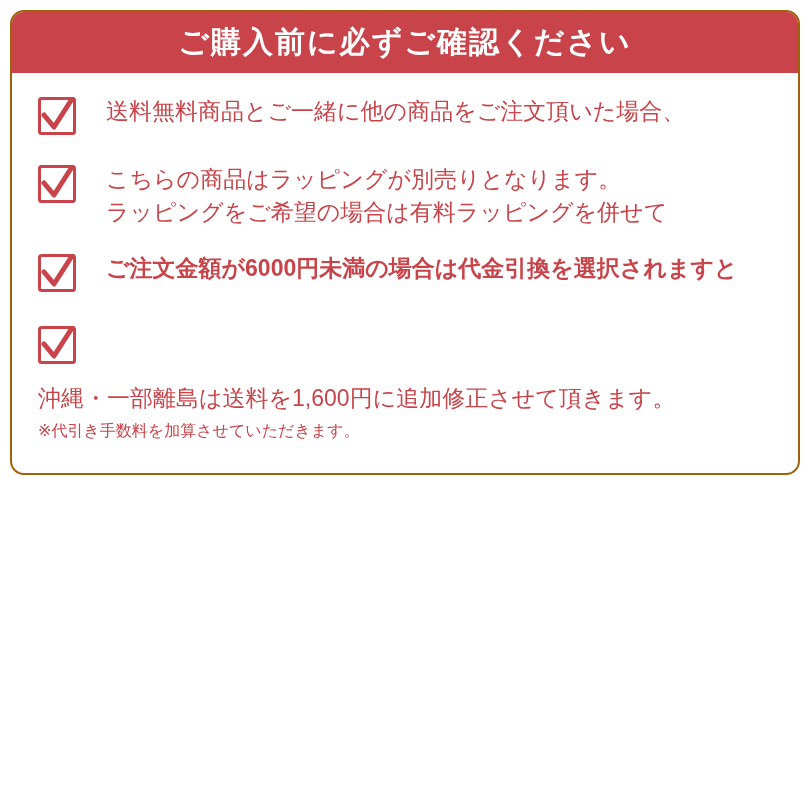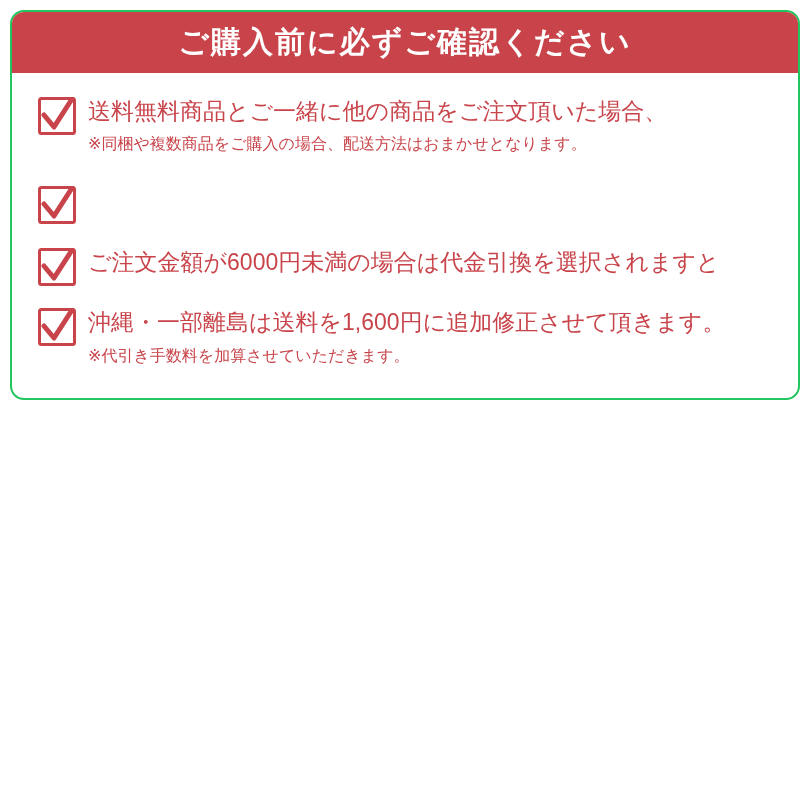--- a/index.html
+++ b/index.html
@@ -17,21 +17,21 @@
     position: relative;
     width: 810px;
     height: 810px;
     box-sizing: border-box;
     padding: 10px 10px 0 10px;
   }
   .notice-card {
     position: relative;
     box-sizing: border-box;
     width: 790px;
-    border: 2px solid #22c55e;
+    border: 2px solid #a16207;
     border-radius: 14px;
     background: #ffffff;
     overflow: hidden;
   }
   .notice-header {
     background: #c8444a;
     border-radius: 10px 10px 0 0;
     height: 62px;
     display: flex;
     align-items: center;
@@ -46,23 +46,25 @@
     line-height: 1;
     white-space: nowrap;
   }
   .notice-body {
     padding: 22px 26px 30px 26px;
   }
   .item {
     display: flex;
     align-items: flex-start;
     margin-bottom: 20px;
+    gap: 18px;
   }
   .item:last-child {
     margin-bottom: 0;
+    flex-direction: column;
   }
   .check-icon {
     flex: 0 0 auto;
     width: 38px;
     height: 38px;
     margin-right: 12px;
     margin-top: 2px;
   }
   .item-texts {
     flex: 1 1 auto;
@@ -76,21 +78,21 @@
   }
   .note {
     color: #c8444a;
     font-size: 16px;
     line-height: 1.5;
     margin-top: 4px;
     white-space: nowrap;
   }
   .gap-1 { margin-bottom: 28px; }
   .gap-2 { margin-bottom: 22px; }
-  .gap-3 { margin-bottom: 20px; }
+  .gap-3 { margin-bottom: 32px; font-weight: bold; }
 </style>
 </head>
 <body>
 
 <div class="page">
   <div class="notice-card">
 
     <div class="notice-header">
       <div class="notice-header-title">ご購入前に必ずご確認ください</div>
     </div>
@@ -99,32 +101,33 @@
 
       <div class="item gap-1">
         <span class="check-icon">
           <svg viewBox="0 0 38 38" width="38" height="38" aria-hidden="true">
             <rect x="1.5" y="1.5" width="35" height="35" rx="2" fill="none" stroke="#c8444a" stroke-width="3"></rect>
             <path d="M6 18 L16 30 L34 2" fill="none" stroke="#c8444a" stroke-width="5" stroke-linecap="round" stroke-linejoin="round"></path>
           </svg>
         </span>
         <div class="item-texts">
           <div class="line">送料無料商品とご一緒に他の商品をご注文頂いた場合、</div>
-          <div class="note">※同梱や複数商品をご購入の場合、配送方法はおまかせとなります。</div>
         </div>
       </div>
 
       <div class="item gap-2">
         <span class="check-icon">
           <svg viewBox="0 0 38 38" width="38" height="38" aria-hidden="true">
             <rect x="1.5" y="1.5" width="35" height="35" rx="2" fill="none" stroke="#c8444a" stroke-width="3"></rect>
             <path d="M6 18 L16 30 L34 2" fill="none" stroke="#c8444a" stroke-width="5" stroke-linecap="round" stroke-linejoin="round"></path>
           </svg>
         </span>
         <div class="item-texts">
+          <div class="line">こちらの商品はラッピングが別売りとなります。</div>
+          <div class="line">ラッピングをご希望の場合は有料ラッピングを併せて</div>
         </div>
       </div>
 
       <div class="item gap-3">
         <span class="check-icon">
           <svg viewBox="0 0 38 38" width="38" height="38" aria-hidden="true">
             <rect x="1.5" y="1.5" width="35" height="35" rx="2" fill="none" stroke="#c8444a" stroke-width="3"></rect>
             <path d="M6 18 L16 30 L34 2" fill="none" stroke="#c8444a" stroke-width="5" stroke-linecap="round" stroke-linejoin="round"></path>
           </svg>
         </span>

